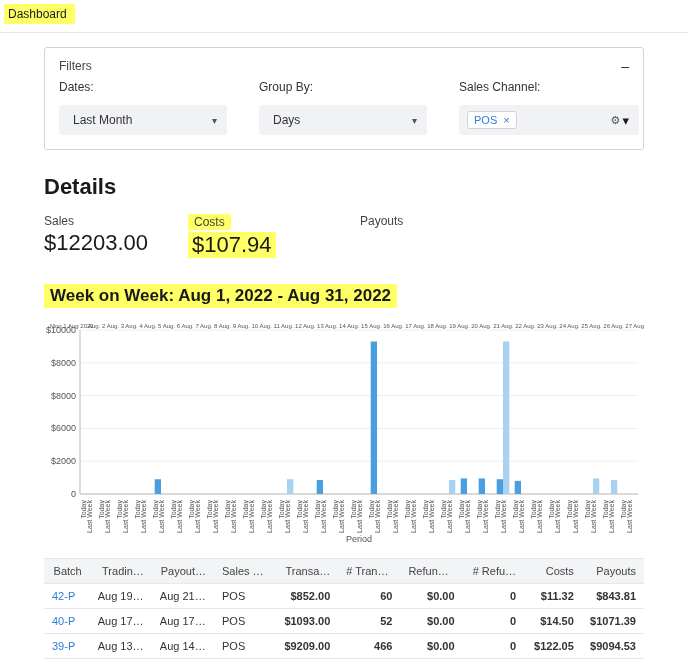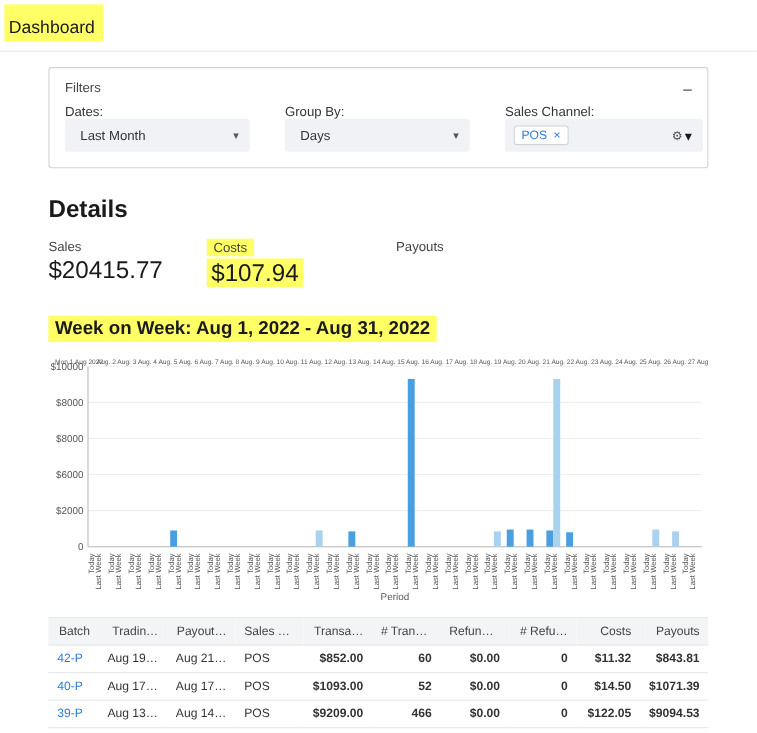--- a/index.html
+++ b/index.html
@@ -11,31 +11,31 @@
     --bg-light:#f0f2f5;
     --highlight:#ffff66;
     --link:#2e7cd6;
     --bar1:#4a9fe0;
     --bar2:#a8d2f0;
     --header-bg:#f3f4f6;
   }
   *{box-sizing:border-box;}
   html,body{margin:0;padding:0;background:var(--bg);font-family:-apple-system,BlinkMacSystemFont,"Segoe UI",Arial,sans-serif;color:var(--text);font-size:13px;}
   body{width:688px;height:666px;overflow:hidden;}
-  .page-title{display:inline-block;background:var(--highlight);padding:13px 8px 3px 4px;margin:4px 0 6px 4px;font-size:16px;}
+  .page-title{display:inline-block;background:var(--highlight);padding:3px 8px 3px 4px;margin:4px 0 6px 4px;font-size:12px;}
   .thin-line{height:1px;background:var(--border-light);margin:2px 0 14px 0;}
   .content{padding:0 44px 0 44px;}
   .filters-panel{border:1px solid var(--border);border-radius:3px;padding:8px 14px 14px 14px;margin-bottom:24px;}
   .filters-header{display:flex;justify-content:space-between;align-items:center;height:20px;}
   .filters-title{font-size:12px;color:#444;}
   .collapse-icon{font-size:14px;color:#333;cursor:pointer;user-select:none;}
   .filter-row{display:flex;gap:0;margin-top:4px;}
   .filter-group{flex:0 0 200px;display:flex;flex-direction:column;}
   .filter-group.small{flex:0 0 190px;}
-  .filter-lbl{font-size:12px;color:#333;margin-bottom:0;}
+  .filter-lbl{font-size:12px;color:#333;margin-bottom:11px;}
   .select{display:flex;align-items:center;justify-content:space-between;background:var(--bg-light);border-radius:3px;height:30px;padding:0 10px 0 14px;font-size:12px;color:#333;cursor:pointer;width:168px;}
   .select .caret{font-size:10px;color:#555;}
   .chip-field{display:flex;align-items:center;justify-content:space-between;background:var(--bg-light);border-radius:3px;height:30px;padding:0 10px 0 8px;width:180px;}
   .chip{display:inline-flex;align-items:center;background:#fff;border:1px solid #d0d4d9;border-radius:3px;padding:2px 6px;font-size:11px;color:var(--link);gap:6px;}
   .chip .x{color:var(--link);cursor:pointer;font-size:11px;}
   .gear{font-size:11px;color:#555;}
   .section-title{font-size:22px;font-weight:700;margin:0 0 14px 0;}
   .metrics{display:flex;gap:24px;margin-bottom:26px;}
   .metric{min-width:120px;}
   .metric-label{font-size:12px;color:#444;margin-bottom:2px;}
@@ -101,21 +101,21 @@
           </span>
         </div>
       </div>
     </div>
   </div>
 
   <div class="section-title">Details</div>
   <div class="metrics">
     <div class="metric">
       <div class="metric-label">Sales</div>
-      <div class="metric-value">$20415.77</div>
+      <div class="metric-value">$12203.00</div>
     </div>
     <div class="metric highlight">
       <div><span class="metric-label">Costs</span></div>
       <div><span class="metric-value">$107.94</span></div>
     </div>
     <div class="metric" style="margin-left:28px;">
       <div class="metric-label">Payouts</div>
     </div>
   </div>
 

